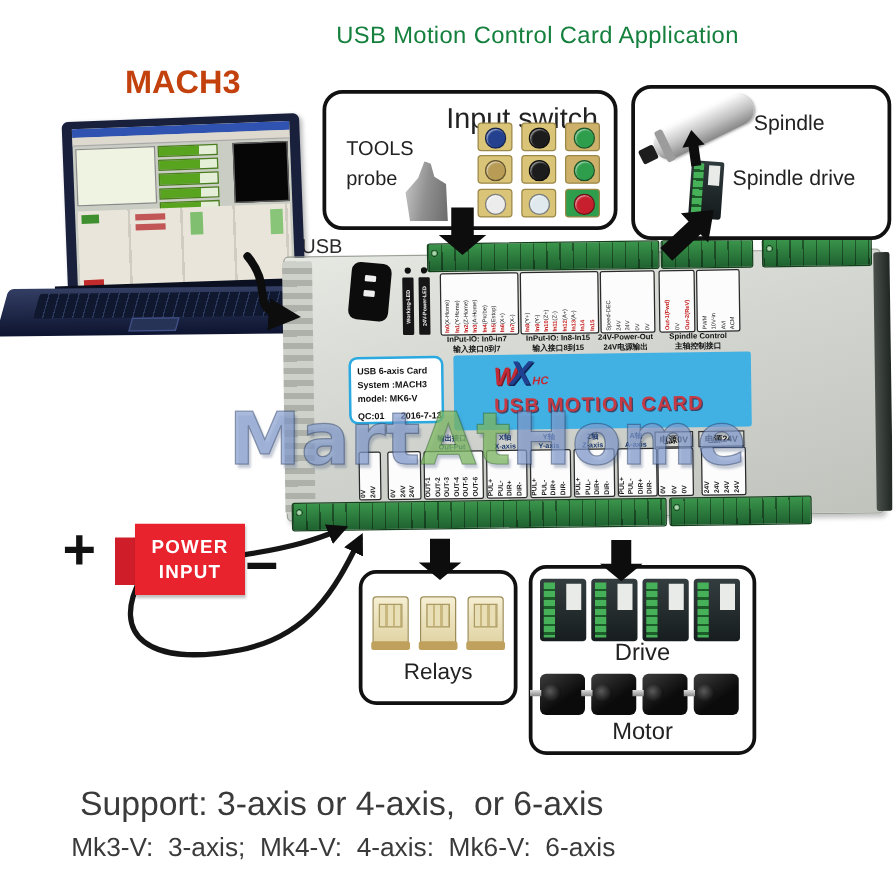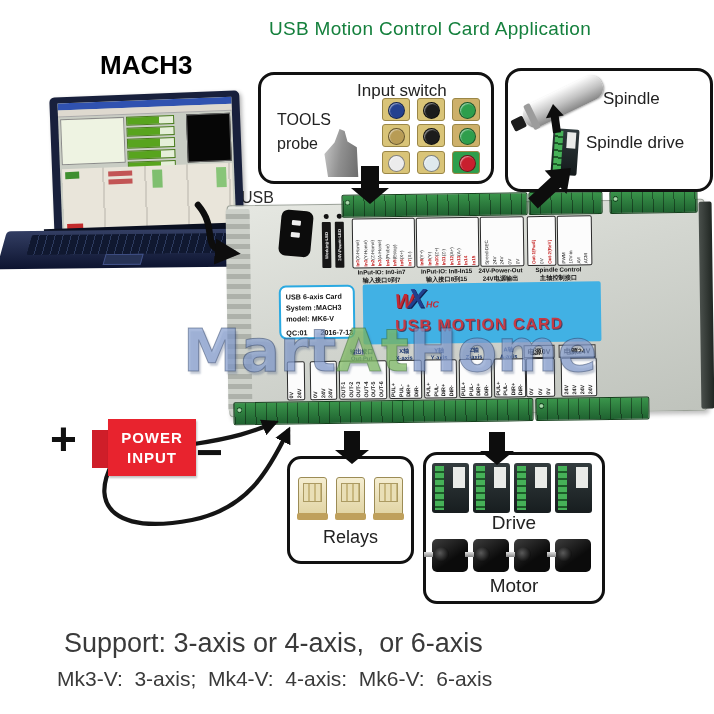--- a/index.html
+++ b/index.html
@@ -2,29 +2,29 @@
 <html><head>
 <meta charset="utf-8">
 <style>
   html,body{margin:0;padding:0;background:#fff;}
   .stage{position:relative;width:714px;height:714px;background:#fff;overflow:hidden;
          font-family:"Liberation Sans",sans-serif;color:#222;}
 
   
   .title{position:absolute;left:230px;top:18px;width:400px;text-align:center;
          font-size:19px;color:#15803d;letter-spacing:.3px;}
-  .mach3{position:absolute;left:100px;top:50px;font-size:26px;font-weight:600;color:#000000;}
+  .mach3{position:absolute;left:100px;top:50px;font-size:26px;font-weight:600;color:#c2410c;}
   .usb-lbl{position:absolute;left:241px;top:189px;font-size:16px;color:#2b2b2b;}
   .f1{position:absolute;left:64px;top:628px;font-size:27px;color:#3a3a3a;white-space:pre;}
   .f2{position:absolute;left:57px;top:667px;font-size:21px;color:#3a3a3a;white-space:pre;}
 
   
   .rbox{position:absolute;background:#fff;border:3px solid #111;border-radius:16px;}
   .input-box{left:258px;top:72px;width:230px;height:106px;z-index:8;}
-  .ib-title{position:absolute;left:96px;top:6px;font-size:17px;color:#222;}
+  .ib-title{position:absolute;left:96px;top:6px;font-size:23px;color:#222;}
   .ib-tools{position:absolute;left:16px;top:36px;font-size:16px;color:#222;}
   .ib-probe{position:absolute;left:16px;top:60px;font-size:16px;color:#222;}
   .probe{position:absolute;left:62px;top:54px;width:36px;height:48px;
          background:linear-gradient(100deg,#cfcfcf,#909090 50%,#6b6b6b);
          clip-path:polygon(46% 0,60% 4%,68% 26%,94% 38%,98% 100%,14% 100%,4% 52%,32% 28%);}
   .btn-grid{position:absolute;right:8px;top:22px;width:104px;height:78px;
             display:grid;grid-template-columns:repeat(3,1fr);grid-template-rows:repeat(3,1fr);gap:2px;}
   .pbtn{position:relative;width:26px;height:21px;margin:auto;border-radius:3px;
         background:var(--base,#d9c478);border:1px solid #9b8747;}
   .pbtn .cap{position:absolute;left:50%;top:50%;width:15px;height:15px;margin:-7.5px 0 0 -7.5px;

